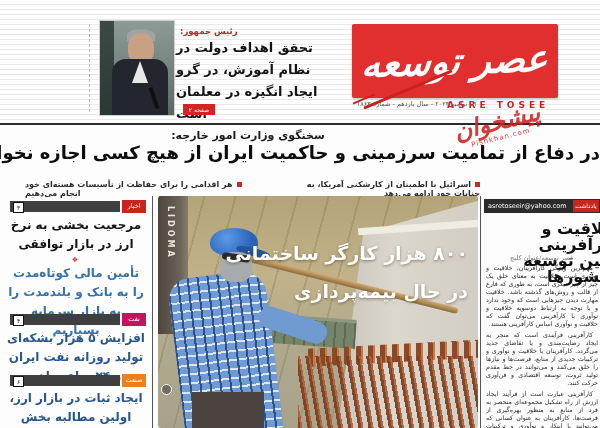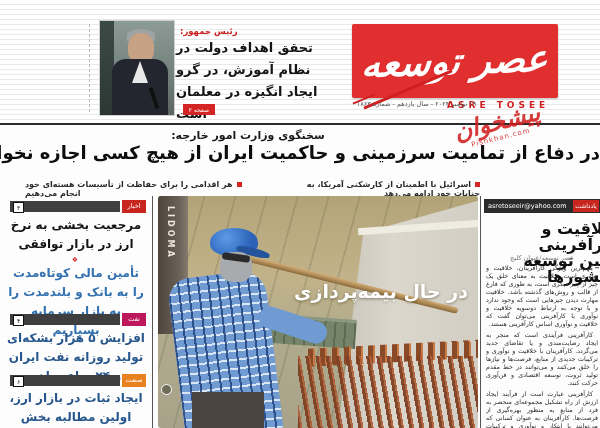--- a/index.html
+++ b/index.html
@@ -228,20 +228,21 @@
     <div class="wk-plaid-a"></div>
     <div class="wk-plaid-b"></div>
   </div>
   <div class="wk-arm"></div>
   <div class="wk-pants"></div>
   <div class="wk-helmet"></div>
   <div class="wk-brim"></div>
   <div class="wk-face"></div>
   <div class="wk-glasses"></div>
   <div class="ph-credit-dot"></div>
+  <div class="ph-h1">۸۰۰ هزار کارگر ساختمانی</div>
   <div class="ph-h2">در حال بیمه‌پردازی</div>
 </div>
 
 <div class="abs email-bar">
   <div class="email-txt">asretoseeir@yahoo.com</div>
   <div class="email-tab">یادداشت</div>
 </div>
 <div class="abs art-title">خلاقیت و کارآفرینی تضمین توسعه کشورها</div>
 <div class="abs art-byline">عصر توسعه/عنوان کلیچ</div>
 <div class="abs art-body">

